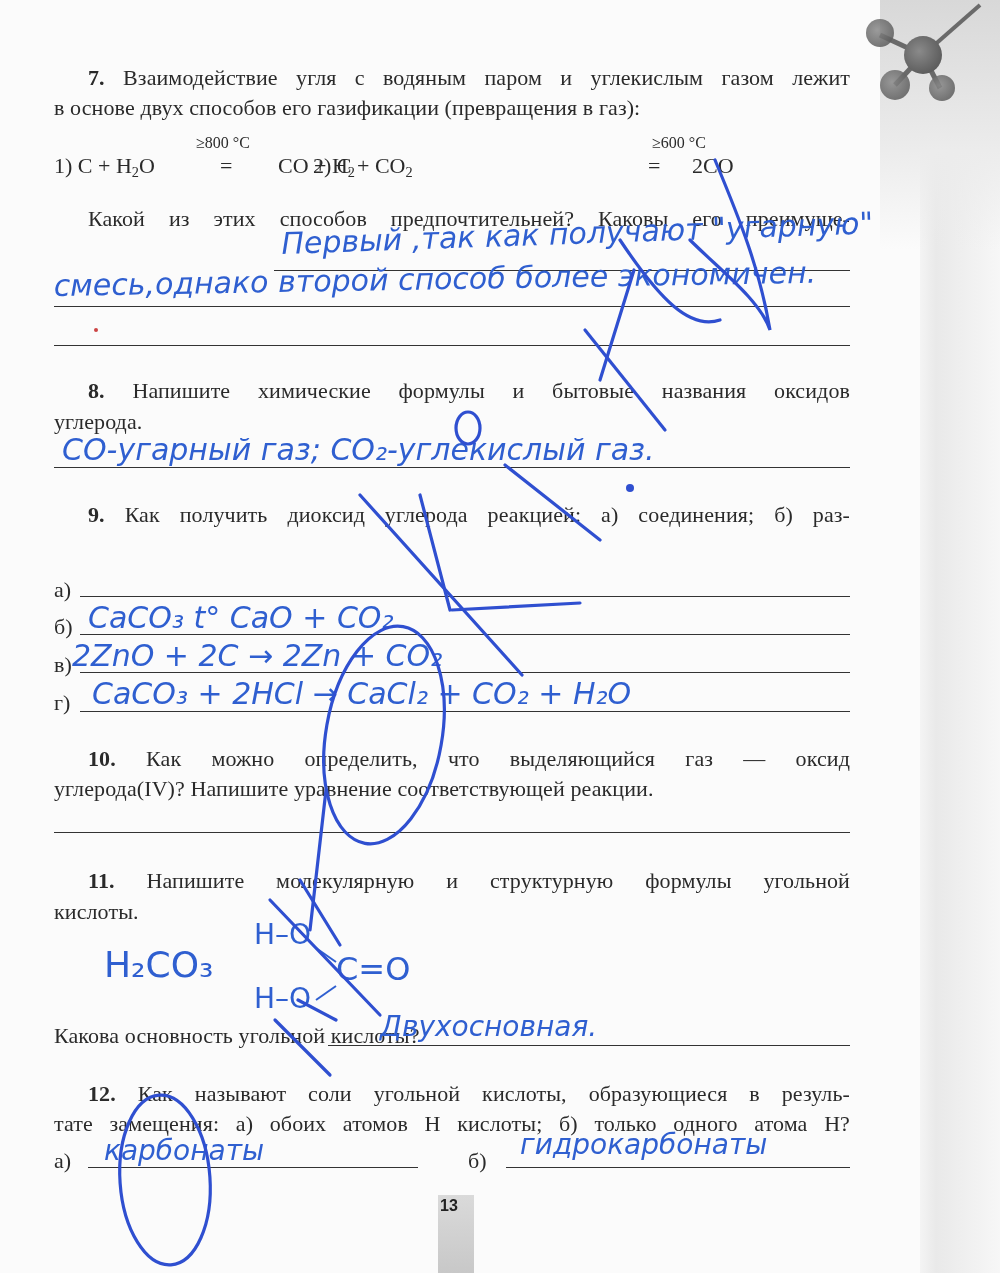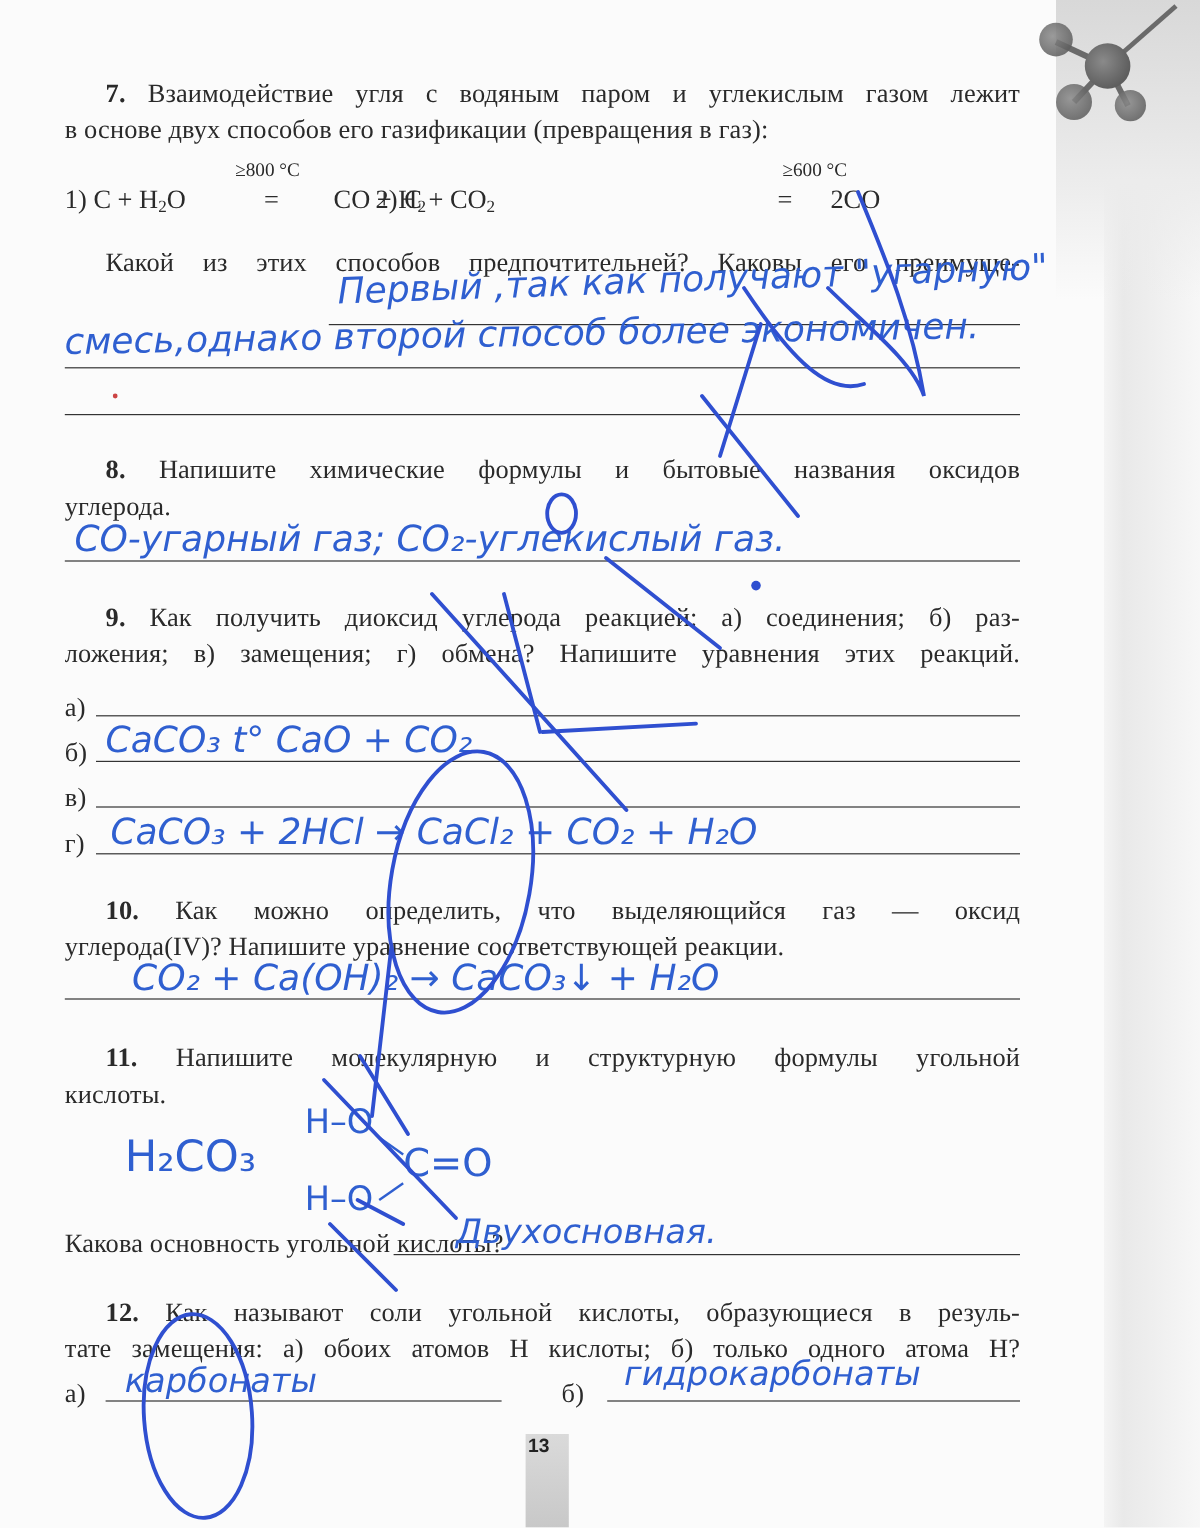--- a/index.html
+++ b/index.html
@@ -84,40 +84,39 @@
   <div class="rule" style="left:54px; top:345px; width:796px;"></div>
   <div class="hw" style="left:282px; top:226px; font-size:30px; transform:rotate(-2deg);">Первый ,так как получают "угарную"</div>
   <div class="hw" style="left:54px; top:268px; font-size:30px; transform:rotate(-1deg);">смесь,однако второй способ более экономичен.</div>
 
   <div class="txt just" style="left:88px; top:377px; width:762px;"><b>8.</b> <span>Напишите химические формулы и бытовые названия оксидов</span></div>
   <div class="txt" style="left:54px; top:408px;">углерода.</div>
   <div class="rule" style="left:54px; top:467px; width:796px;"></div>
   <div class="hw" style="left:62px; top:432px; font-size:30px;">CO-угарный газ; CO₂-углекислый газ.</div>
 
   <div class="txt just" style="left:88px; top:501px; width:762px;"><b>9.</b> <span>Как получить диоксид углерода реакцией: а) соединения; б) раз-</span></div>
-  <div class="txt just" style="left:54px; top:531px; width:796px;">ложения; в) замещения; г) обмена? Напишите уравнения этих реакций.</div>
 
   <div class="txt" style="left:54px; top:576px;">а)</div>
   <div class="rule" style="left:80px; top:596px; width:770px;"></div>
 
   <div class="txt" style="left:54px; top:613px;">б)</div>
   <div class="rule" style="left:80px; top:634px; width:770px;"></div>
   <div class="hw" style="left:88px; top:600px; font-size:30px;">CaCO₃ t° CaO + CO₂</div>
 
   <div class="txt" style="left:54px; top:651px;">в)</div>
   <div class="rule" style="left:80px; top:672px; width:770px;"></div>
+  <div class="hw" style="left:72px; top:638px; font-size:30px;">2ZnO + 2C → 2Zn + CO₂</div>
 
   <div class="txt" style="left:54px; top:689px;">г)</div>
   <div class="rule" style="left:80px; top:711px; width:770px;"></div>
   <div class="hw" style="left:92px; top:676px; font-size:30px;">CaCO₃ + 2HCl → CaCl₂ + CO₂ + H₂O</div>
 
   <div class="txt just" style="left:88px; top:745px; width:762px;"><b>10.</b> <span>Как можно определить, что выделяющийся газ — оксид</span></div>
   <div class="txt" style="left:54px; top:775px;">углерода(IV)? Напишите уравнение соответствующей реакции.</div>
   <div class="rule" style="left:54px; top:832px; width:796px;"></div>
-  <div class="hw" style="left:110px; top:798px; font-size:30px;">CO₂ + Ca(OH)₂ → CaCO₃↓ + H₂O</div>
 
   <div class="txt just" style="left:88px; top:867px; width:762px;"><b>11.</b> <span>Напишите молекулярную и структурную формулы угольной</span></div>
   <div class="txt" style="left:54px; top:898px;">кислоты.</div>
   <div class="hw" style="left:104px; top:944px; font-size:36px; font-style:normal;">H₂CO₃</div>
   <div class="hw" style="left:254px; top:918px; font-size:28px; font-style:normal;">H–O</div>
   <div class="hw" style="left:254px; top:982px; font-size:28px; font-style:normal;">H–O</div>
   <div class="hw" style="left:336px; top:950px; font-size:32px; font-style:normal;">C=O</div>
   <svg class="scrawl">
     <line x1="316" y1="948" x2="336" y2="962" stroke="#2f5fd0" stroke-width="2"></line>
     <line x1="316" y1="1000" x2="336" y2="986" stroke="#2f5fd0" stroke-width="2"></line>

